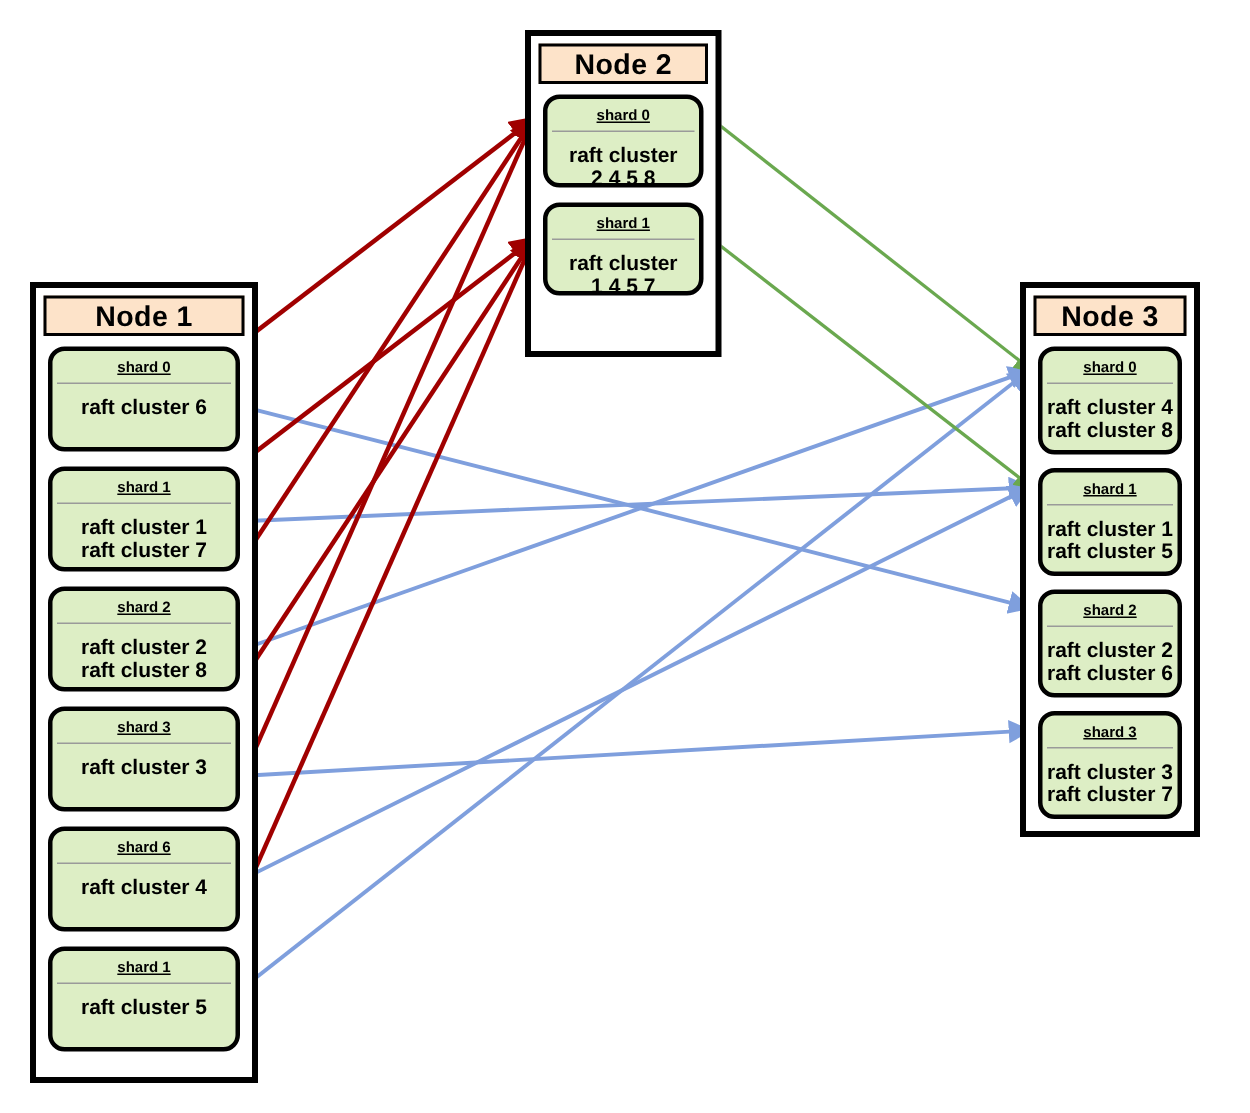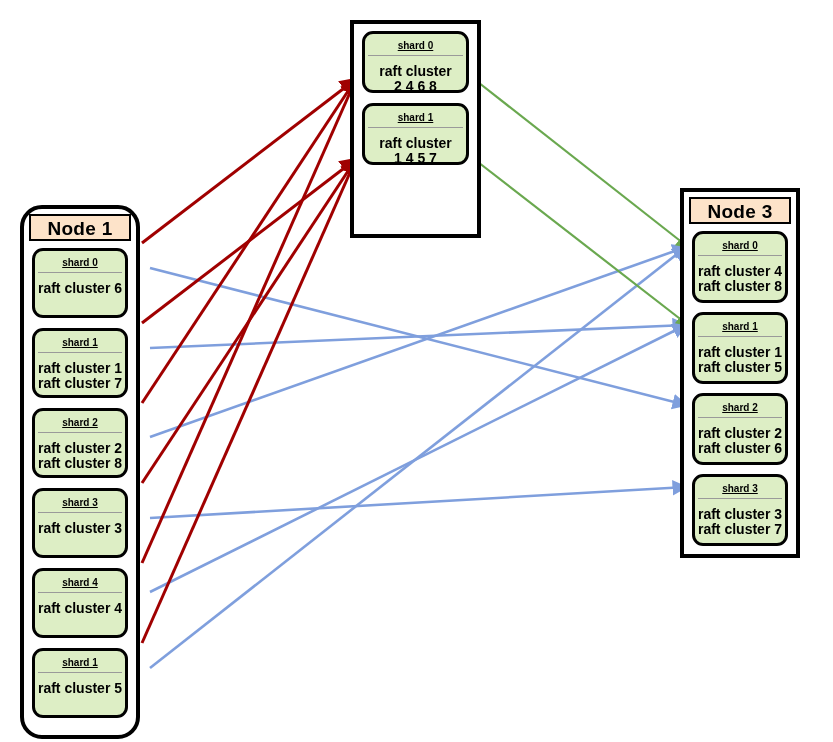--- a/index.html
+++ b/index.html
@@ -16,21 +16,21 @@
   .shard{background:#ddeec5;border:3px solid #000;border-radius:11px;
          box-sizing:border-box;overflow:hidden;position:relative;}
   .shard-head{text-align:center;font-size:10px;font-weight:bold;color:#000;
               text-decoration:underline;padding-top:6px;padding-bottom:4px;}
   .shard-div{height:1px;background:#9a9a9a;margin:0 3px;}
   .shard-body{text-align:center;font-size:14px;font-weight:bold;color:#000;
               padding-top:8px;line-height:15px;}
   .shard-body span{display:block;}
 
   
-  #node1{left:20px;top:205px;width:120px;height:534px;border-radius:22px;}
+  #node1{left:20px;top:188px;width:152px;height:534px;}
   #node1 .shard{height:70px;margin-bottom:10px;}
   #node2{left:350px;top:20px;width:131px;height:218px;}
   #node2 .shard{height:62px;margin-bottom:10px;}
   #node3{left:680px;top:188px;width:120px;height:370px;}
   #node3 .shard{height:72px;margin-bottom:9px;}
 </style>
 </head>
 <body>
 
 <div id="stage">
@@ -96,44 +96,45 @@
           </div>
         </div>
         <div class="shard">
           <div class="shard-head">shard 3</div>
           <div class="shard-div"></div>
           <div class="shard-body">
             <span>raft cluster 3</span>
           </div>
         </div>
         <div class="shard">
-          <div class="shard-head">shard 4</div>
+          <div class="shard-head">shard 6</div>
           <div class="shard-div"></div>
           <div class="shard-body">
             <span>raft cluster 4</span>
           </div>
         </div>
         <div class="shard">
           <div class="shard-head">shard 1</div>
           <div class="shard-div"></div>
           <div class="shard-body">
             <span>raft cluster 5</span>
           </div>
         </div>
       </div>
   </div>
 
   <div class="node" id="node2">
+    <div class="node-title">Node 2</div>
     <div class="shards" id="node2-shards">
         <div class="shard">
           <div class="shard-head">shard 0</div>
           <div class="shard-div"></div>
           <div class="shard-body">
             <span>raft cluster</span>
-            <span>2 4 6 8</span>
+            <span>2 4 5 8</span>
           </div>
         </div>
         <div class="shard">
           <div class="shard-head">shard 1</div>
           <div class="shard-div"></div>
           <div class="shard-body">
             <span>raft cluster</span>
             <span>1 4 5 7</span>
           </div>
         </div>

